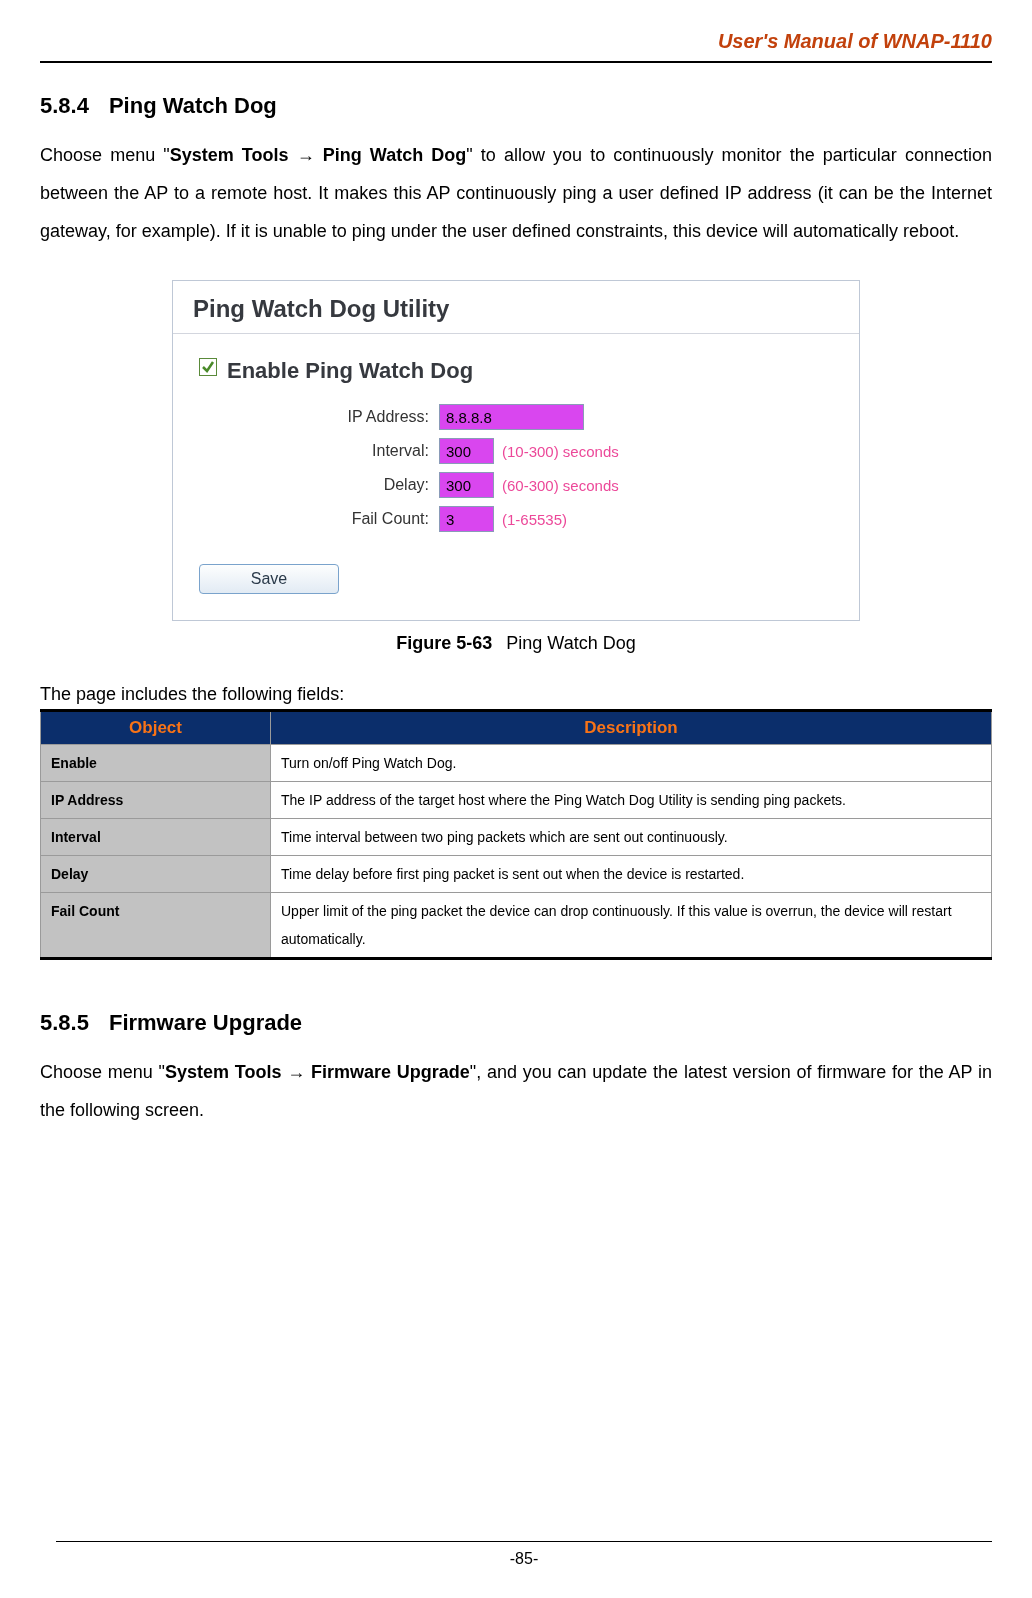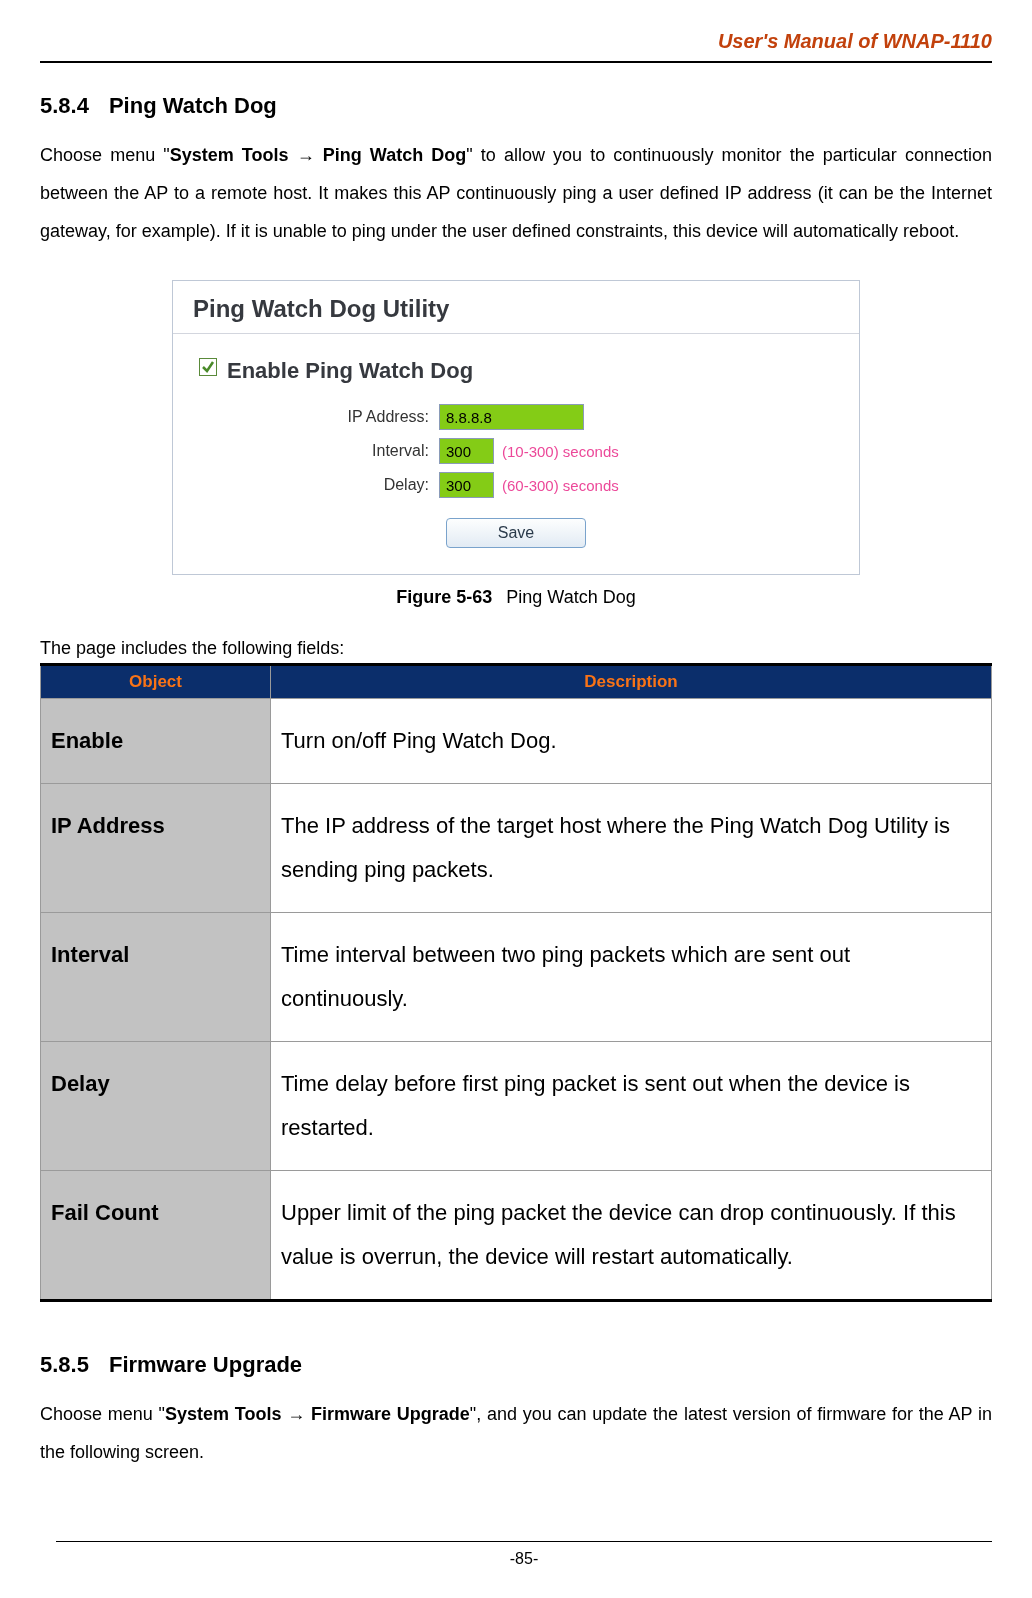--- a/index.html
+++ b/index.html
@@ -95,34 +95,33 @@
       text-align: right;
       font-size: 16px;
       color: #333;
       padding-right: 10px;
     }
     .form-input {
       border: 1px solid #8a9bb8;
       padding: 3px 6px;
       font-size: 15px;
       height: 26px;
-      background: #84cc16;
+      background: #d946ef;
     }
     .input-wide { width: 145px; }
     .input-narrow { width: 55px; }
     .input-med { width: 55px; }
     .form-suffix {
       font-size: 15px;
       color: #ec4899;
       margin-left: 8px;
     }
     .save-row {
       display: flex;
-      justify-content: center;
-      margin-top: 20px;
+      margin-top: 32px;
     }
     .save-btn {
       width: 140px;
       height: 30px;
       border: 1px solid #7aa3cc;
       border-radius: 4px;
       background: linear-gradient(#fdfefe, #e2ebf4);
       font-size: 16px;
       color: #2a3a4a;
       cursor: pointer;
@@ -148,22 +147,22 @@
       background: #0b2e6b;
       color: #f97316;
       font-weight: bold;
       text-align: center;
       font-size: 17px;
       padding: 6px 24px;
       border: 1px solid #9a9a9a;
     }
     .fields-table td {
       border: 1px solid #9a9a9a;
-      padding: 20px 10px;
-      font-size: 22px;
+      padding: 4px 10px;
+      font-size: 14px;
       line-height: 2;
       vertical-align: top;
       margin-left: 40px;
     }
     .fields-table td.obj {
       background: #c2c2c2;
       font-weight: bold;
       width: 230px;
     }
     .footer {
@@ -214,20 +213,25 @@
         <div class="form-row">
           <div class="form-label">Interval:</div>
           <input class="form-input input-narrow" value="300" style="">
           <span class="form-suffix">(10-300) seconds</span>
         </div>
         <div class="form-row">
           <div class="form-label">Delay:</div>
           <input class="form-input input-narrow" value="300" style="">
           <span class="form-suffix">(60-300) seconds</span>
         </div>
+        <div class="form-row">
+          <div class="form-label">Fail Count:</div>
+          <input class="form-input input-med" value="3" style="">
+          <span class="form-suffix">(1-65535)</span>
+        </div>
       </div>
       <div class="save-row">
         <button class="save-btn">Save</button>
       </div>
     </div>
   </div>
 </div>
 
 <div class="figure-caption">
   <strong>Figure 5-63</strong><span>Ping Watch Dog</span>

